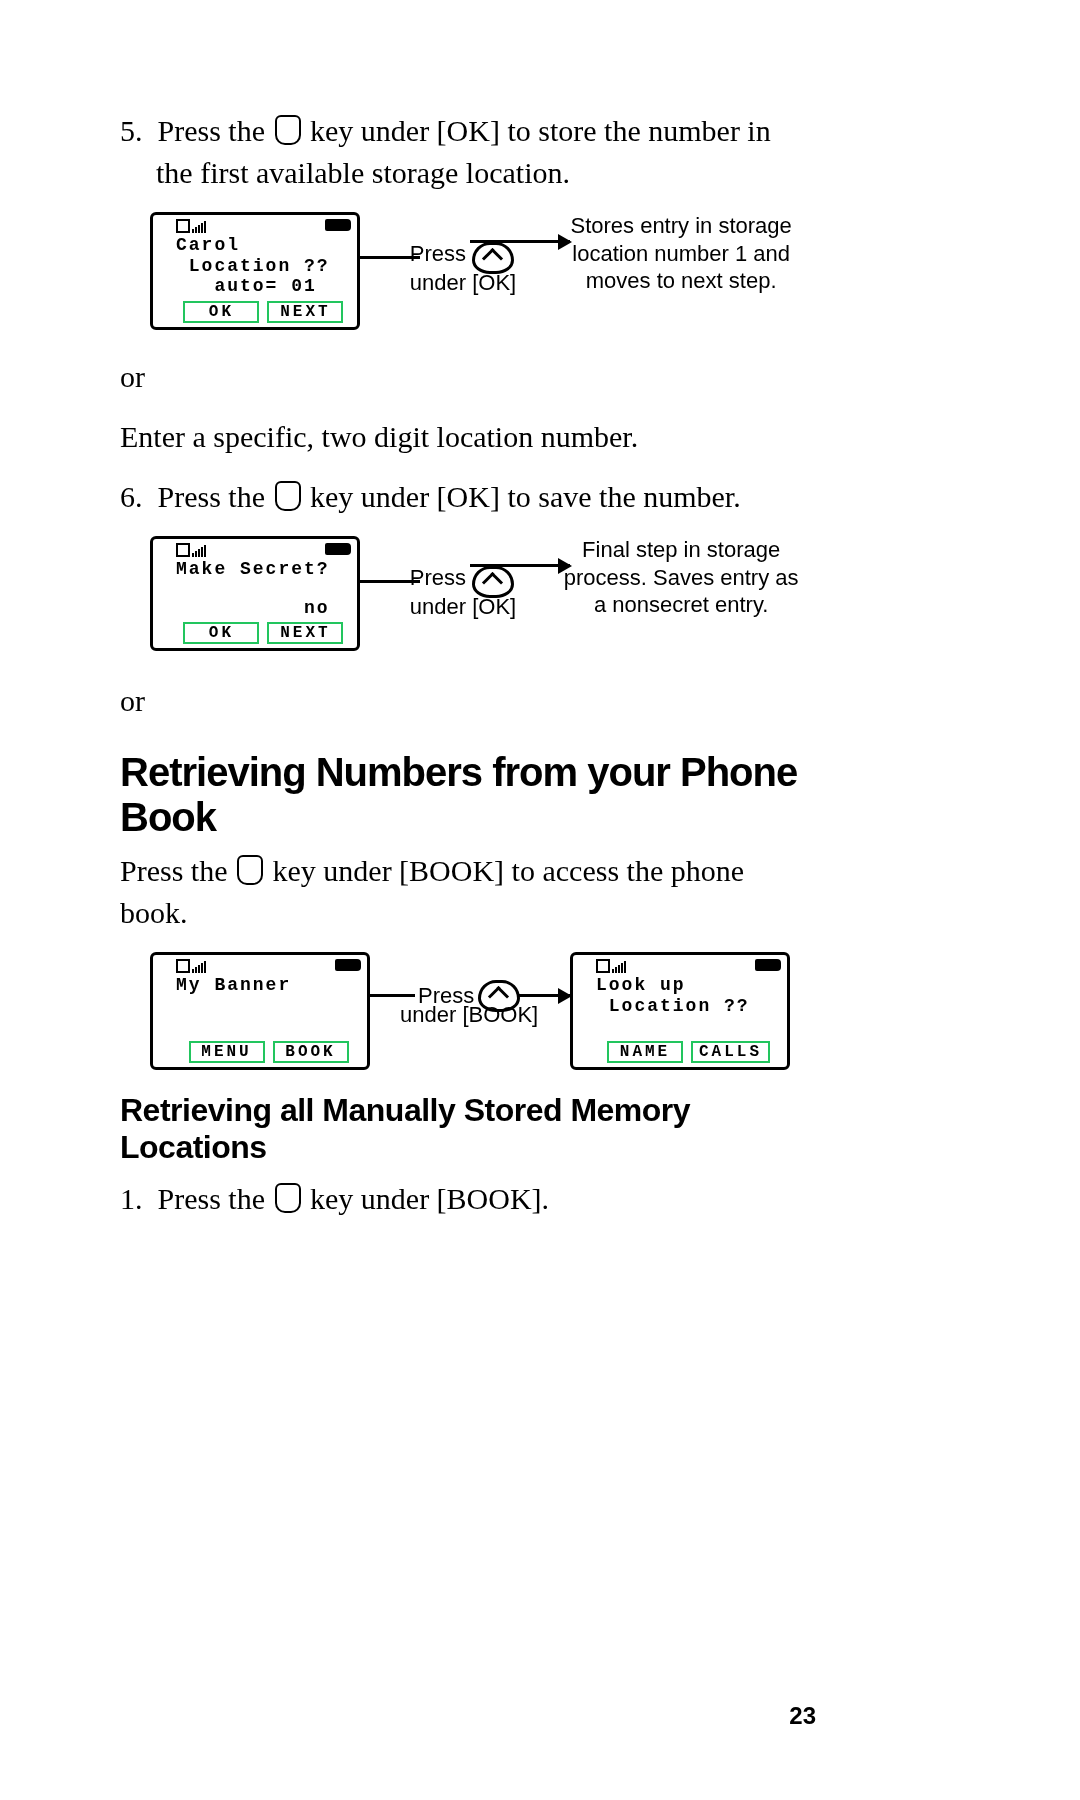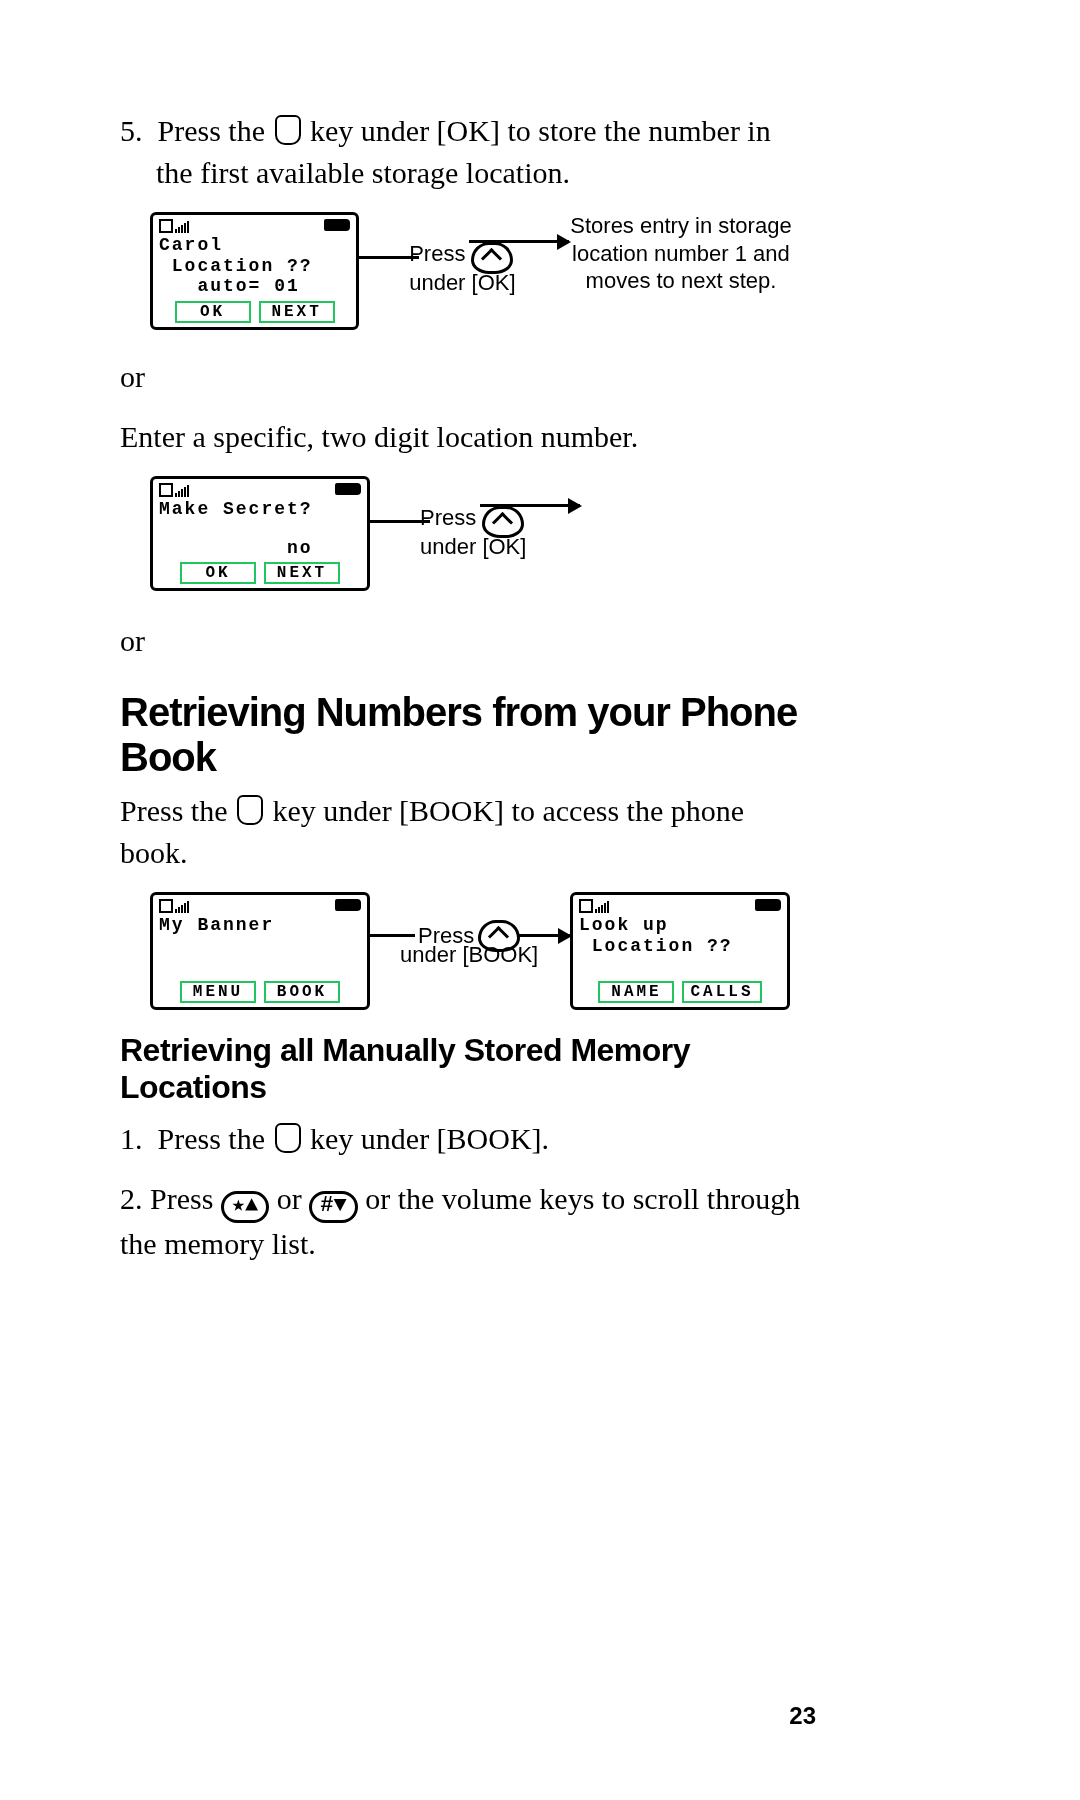--- a/index.html
+++ b/index.html
@@ -73,21 +73,21 @@
   }
 
   
   .lcd {
     display: inline-block;
     vertical-align: top;
     border: 3px solid #000;
     border-radius: 6px;
     width: 220px;
     box-sizing: border-box;
-    padding: 4px 6px 0 6px;
+    padding: 4px 6px 0 23px;
     font-family: 'Courier New', monospace;
     font-weight: bold;
     font-size: 18px;
     line-height: 1.15;
     letter-spacing: 2px;
     position: relative;
   }
   .lcd-status {
     display: flex;
     justify-content: space-between;
@@ -222,20 +222,24 @@
         <div class="hline2"></div>
         <div class="under-label">under [OK]</div>
       </div>
       <div class="callout">Stores entry in storage location number 1 and moves to next step.</div>
     </div>
   </div>
 
   <p class="body-text">or</p>
   <p class="body-text">Enter a specific, two digit location number.</p>
 
+  <p class="body-text indent-num">
+    <span>6.</span>&nbsp;
+    <span>Press the </span><span class="key-icon"></span><span> key under [OK] to save the number.</span>
+  </p>
 
   <div class="fig-wrap">
     <div class="fig-row">
       <div class="lcd">
         <div class="lcd-status">
           <span style="display:inline-flex;align-items:flex-end;gap:2px">
             <span style="width:10px;height:10px;border:2px solid #000;display:inline-block"></span>
             <span class="sig-bars">
                 <span class="b1"></span>
                 <span class="b2"></span>
@@ -256,20 +260,21 @@
       </div>
       <div class="arrow-mid">
         <div class="hline1"></div>
         <div class="press-label">Press</div>
         <div class="keycirc">
             <span class="caret"></span>
           </div>
         <div class="hline2"></div>
         <div class="under-label">under [OK]</div>
       </div>
+      <div class="callout">Final step in storage process. Saves entry as a nonsecret entry.</div>
     </div>
   </div>
 
   <p class="body-text">or</p>
 
 
   <div class="h2">Retrieving Numbers from your Phone Book</div>
 
   <p class="body-text">
     <span>Press the </span><span class="key-icon"></span><span> key under [BOOK] to access the phone book.</span>
@@ -333,19 +338,15 @@
     </div>
   </div>
 
   <div class="h3">Retrieving all Manually Stored Memory Locations</div>
 
   <p class="body-text indent-num">
     <span>1.</span>&nbsp;
     <span>Press the </span><span class="key-icon"></span><span> key under [BOOK].</span>
   </p>
 
-  <p class="body-text">
-    <span>2.</span>
-    <span>Press </span><span class="key-oblong">★▲</span><span> or </span><span class="key-oblong">#▼</span><span> or the volume keys to scroll through the memory list.</span>
-  </p>
 
   <div class="page-num">23</div>
 </div>
 
 </body></html>

